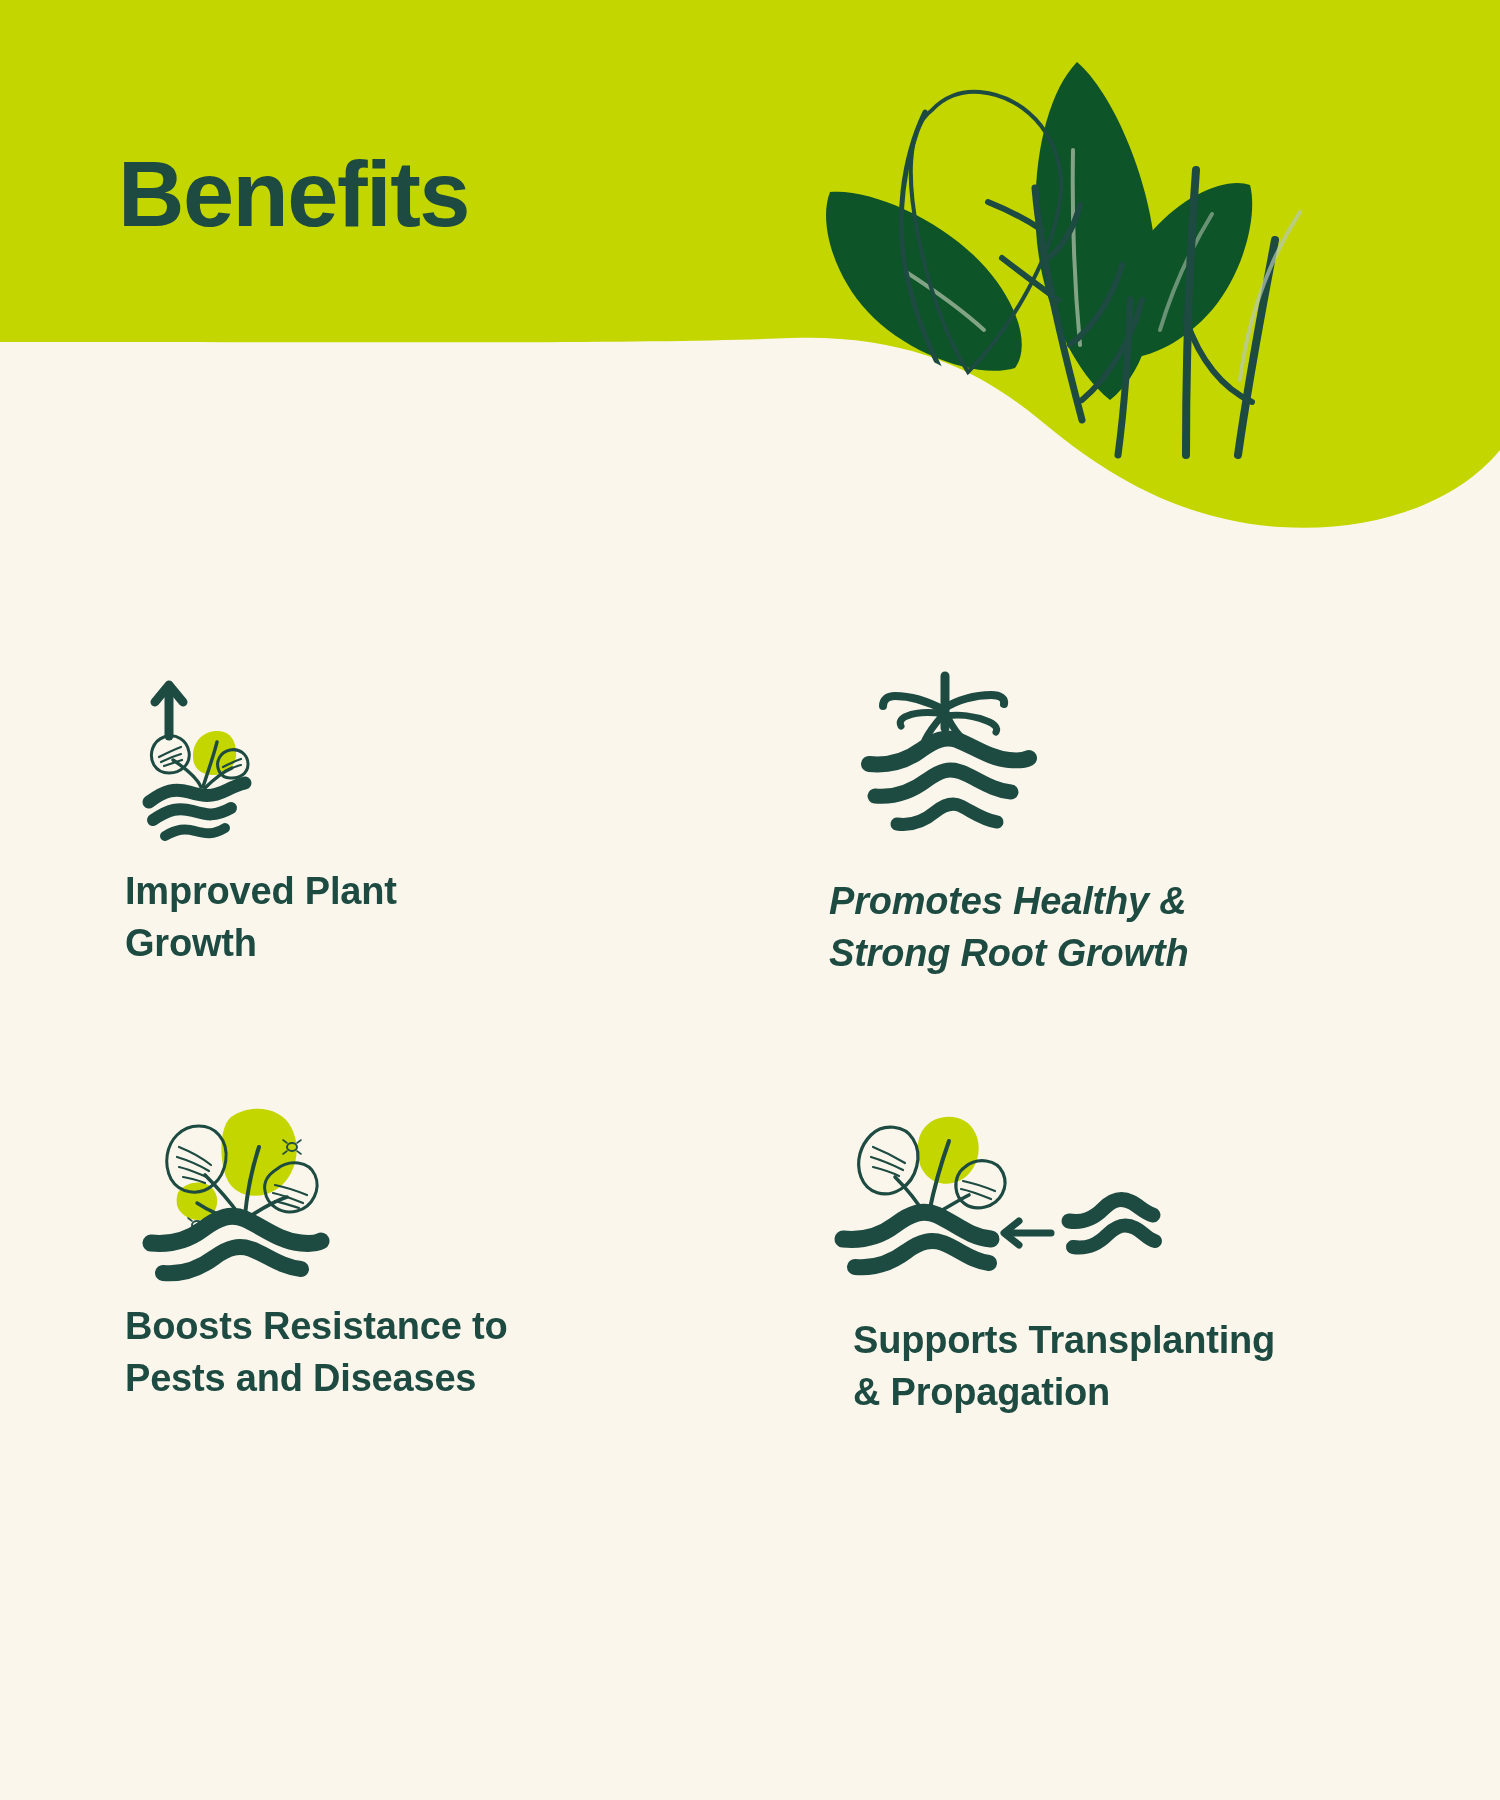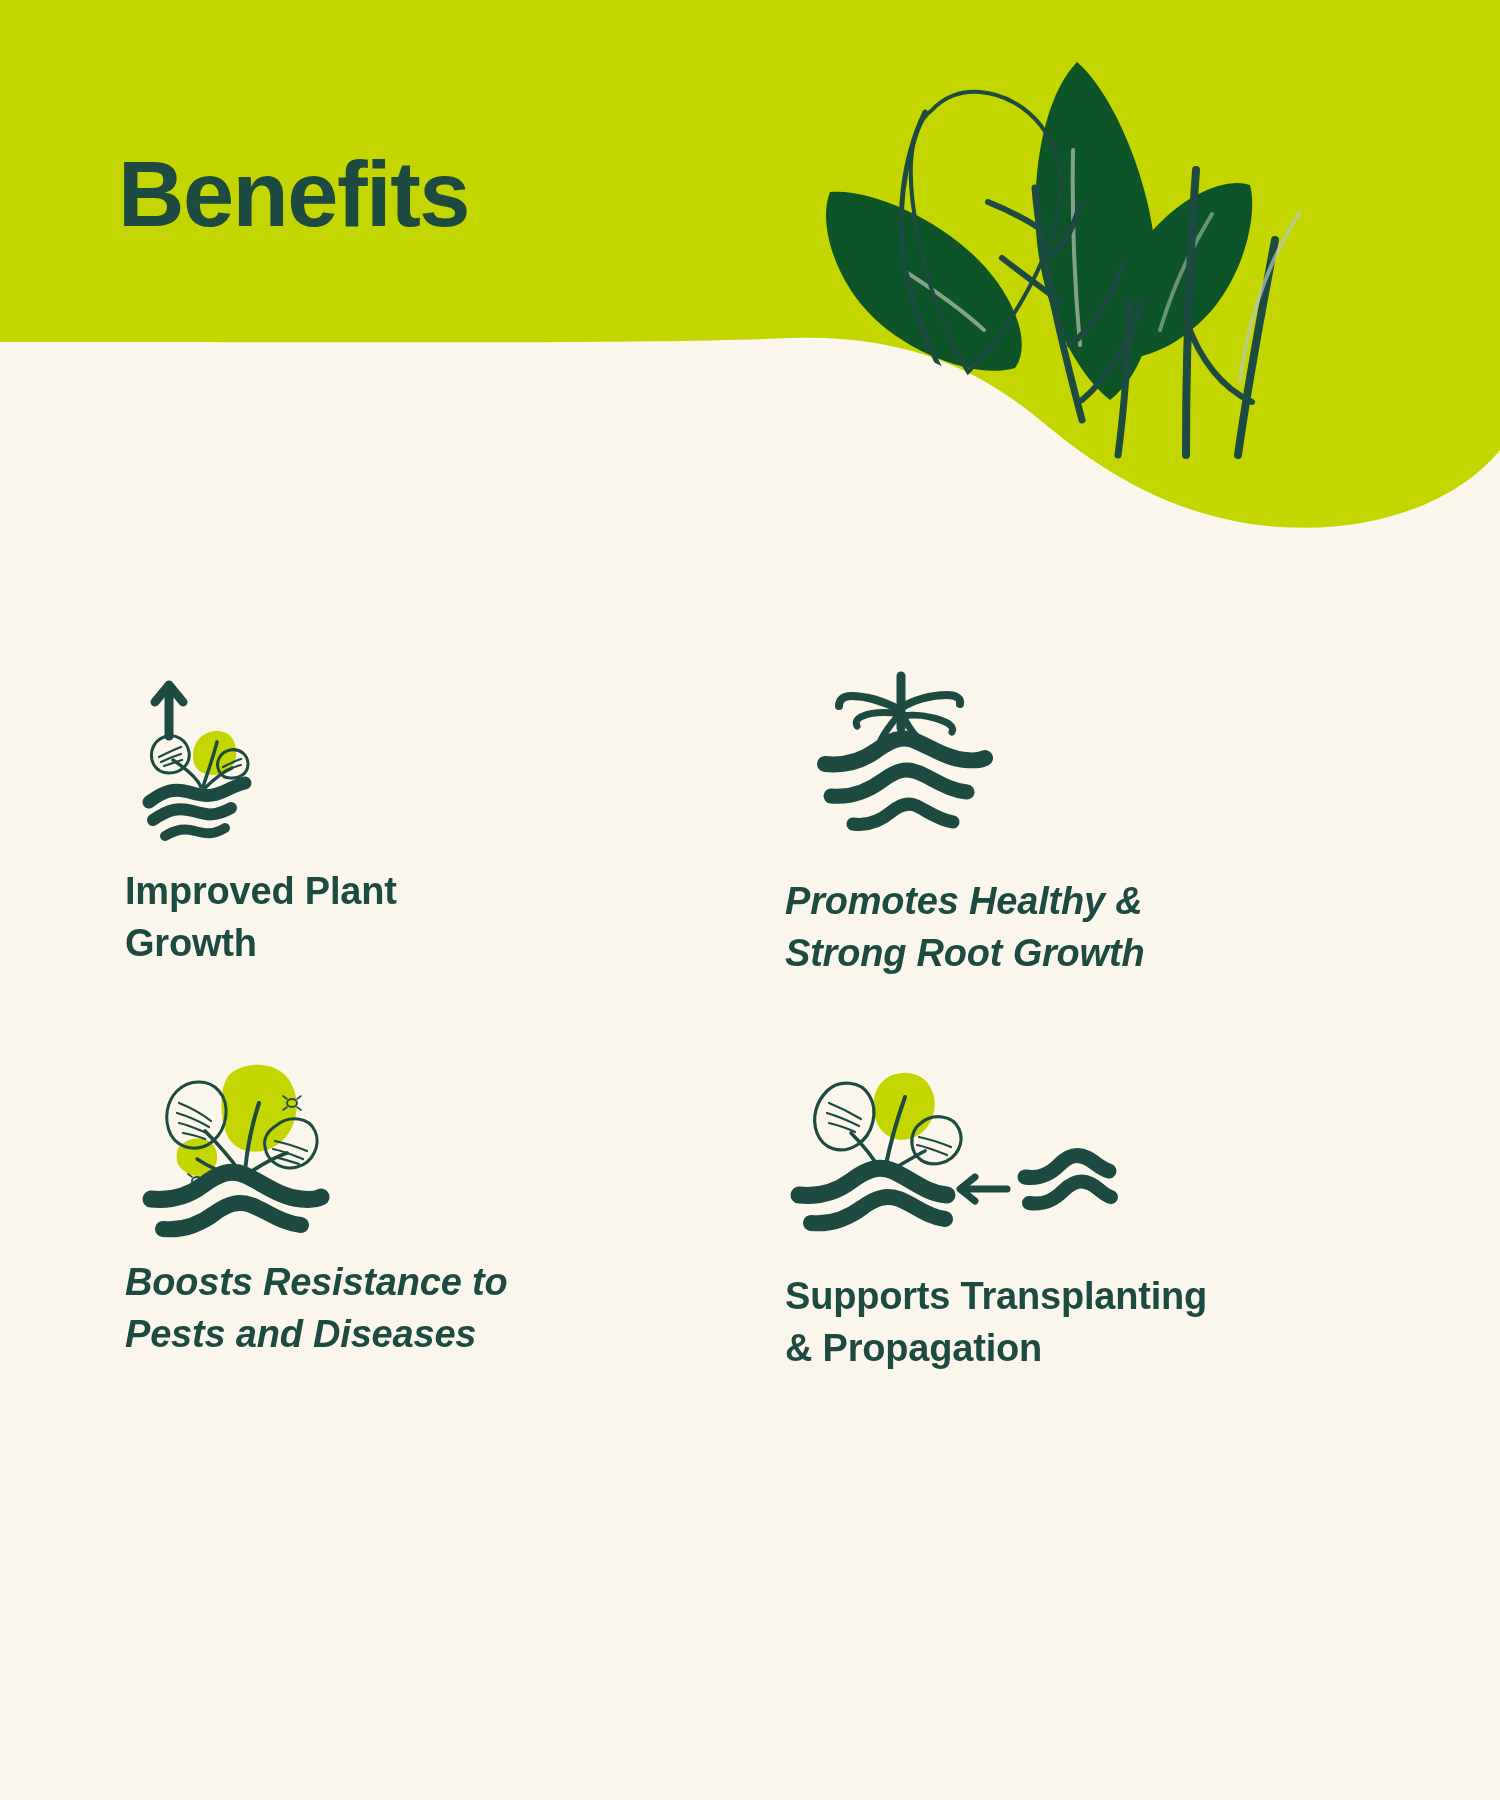--- a/index.html
+++ b/index.html
@@ -41,20 +41,21 @@
   
   #benefits-grid {
     position:absolute;
     left:0; top:640px;
     width:1500px;
     display:grid;
     grid-template-columns:660px 660px;
     column-gap:0px;
     row-gap:0px;
     padding-left:125px;
+    gap:44px;
   }
   .benefit-item {
     position:relative;
   }
   .benefit-item.row2 { margin-top:52px; }
   .benefit-icon {
     height:200px;
     display:flex;
     align-items:flex-end;
   }
@@ -67,23 +68,23 @@
     font-weight:bold;
     letter-spacing:-0.2px;
     max-width:520px;
     white-space:pre-line;
   }
   
   #item-1 .benefit-icon { padding-left:6px; }
   #item-2 .benefit-icon { padding-left:20px; }
   #item-2 .benefit-label { margin-top:36px; max-width:520px;font-style:italic; }
   #item-3 .benefit-icon { padding-left:10px; }
-  #item-3 .benefit-label { max-width:520px;font-style:italic; }
+  #item-3 .benefit-label { max-width:520px; }
   #item-4 .benefit-icon { padding-left:0px; }
-  #item-4 .benefit-label { margin-top:40px; max-width:540px; }
+  #item-4 .benefit-label { margin-top:40px; max-width:540px;margin-left:24px; }
   #item-2 { padding-left:-10px; }
 </style>
 </head>
 <body>
 
 <div id="page">
 
   <div id="header-band">
     <svg width="1500" height="540" viewBox="0 0 1500 540" xmlns="http://www.w3.org/2000/svg">
       <defs>

